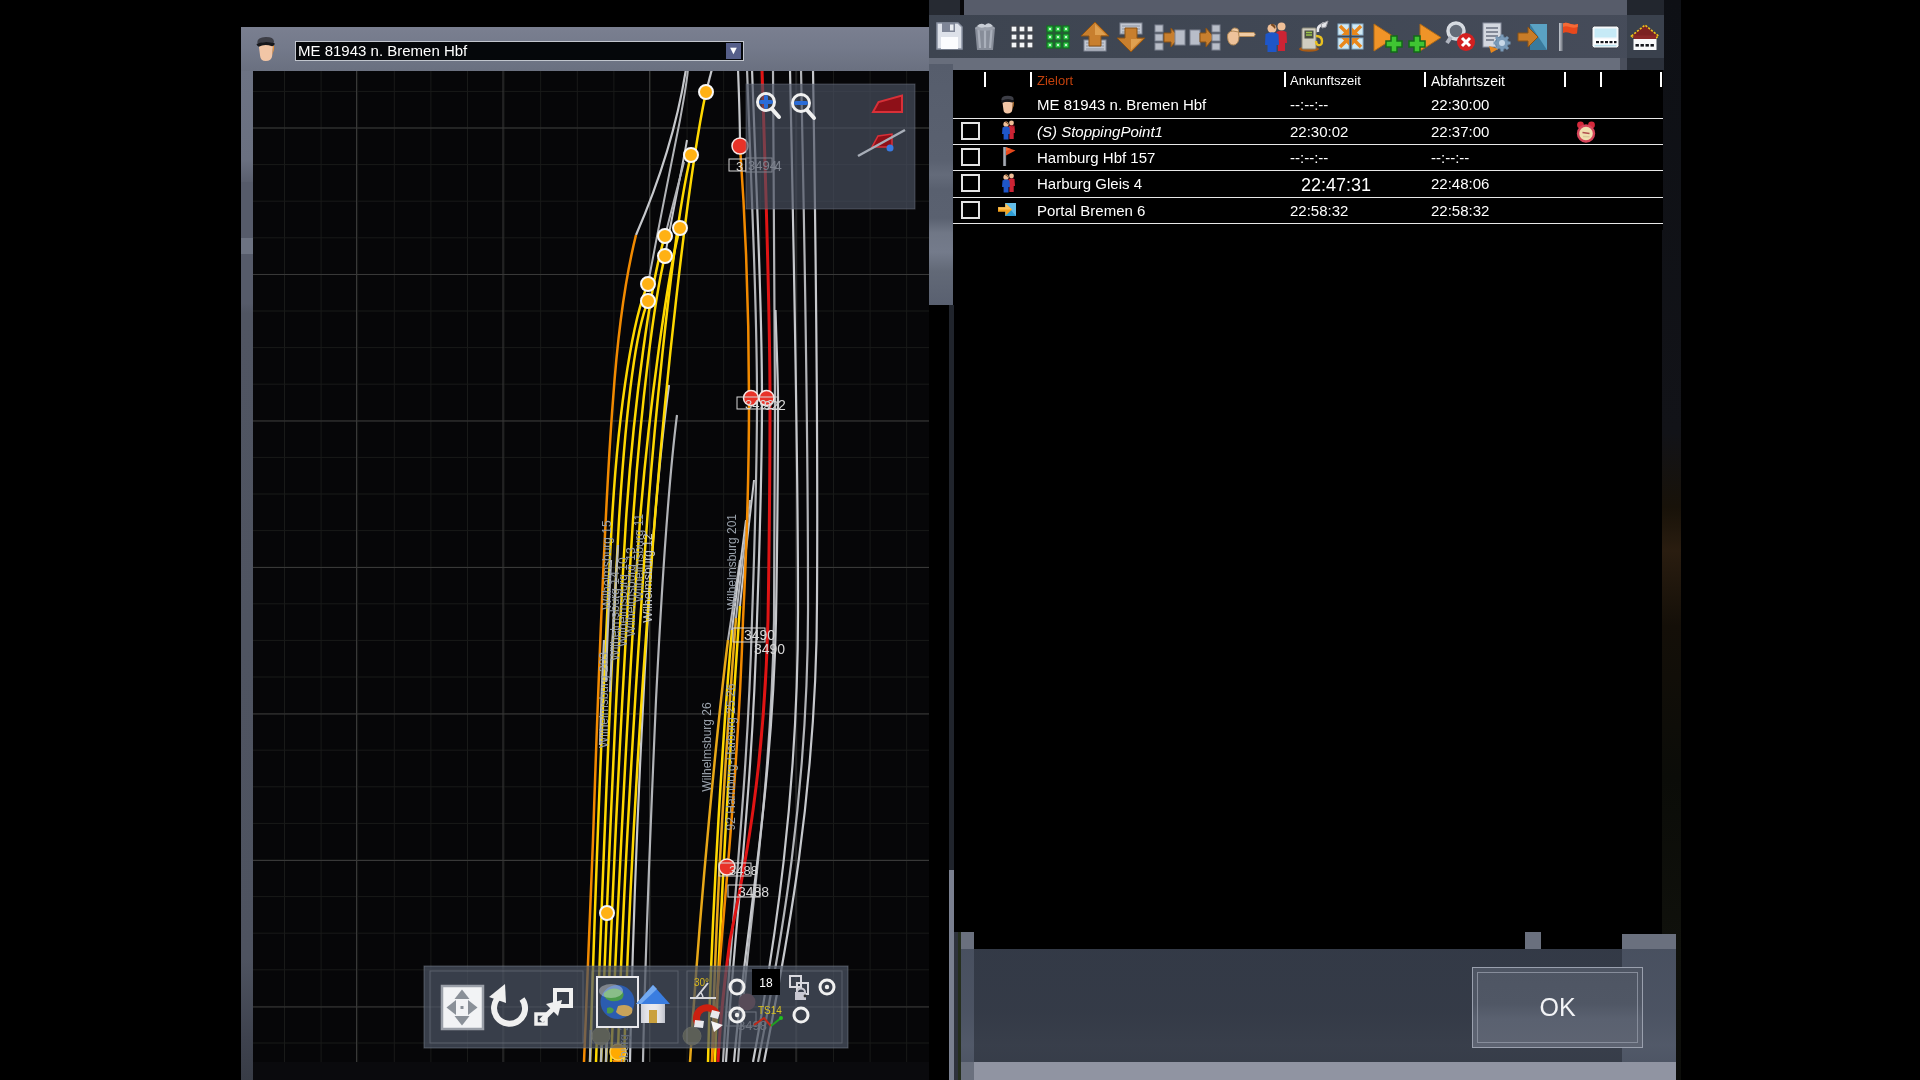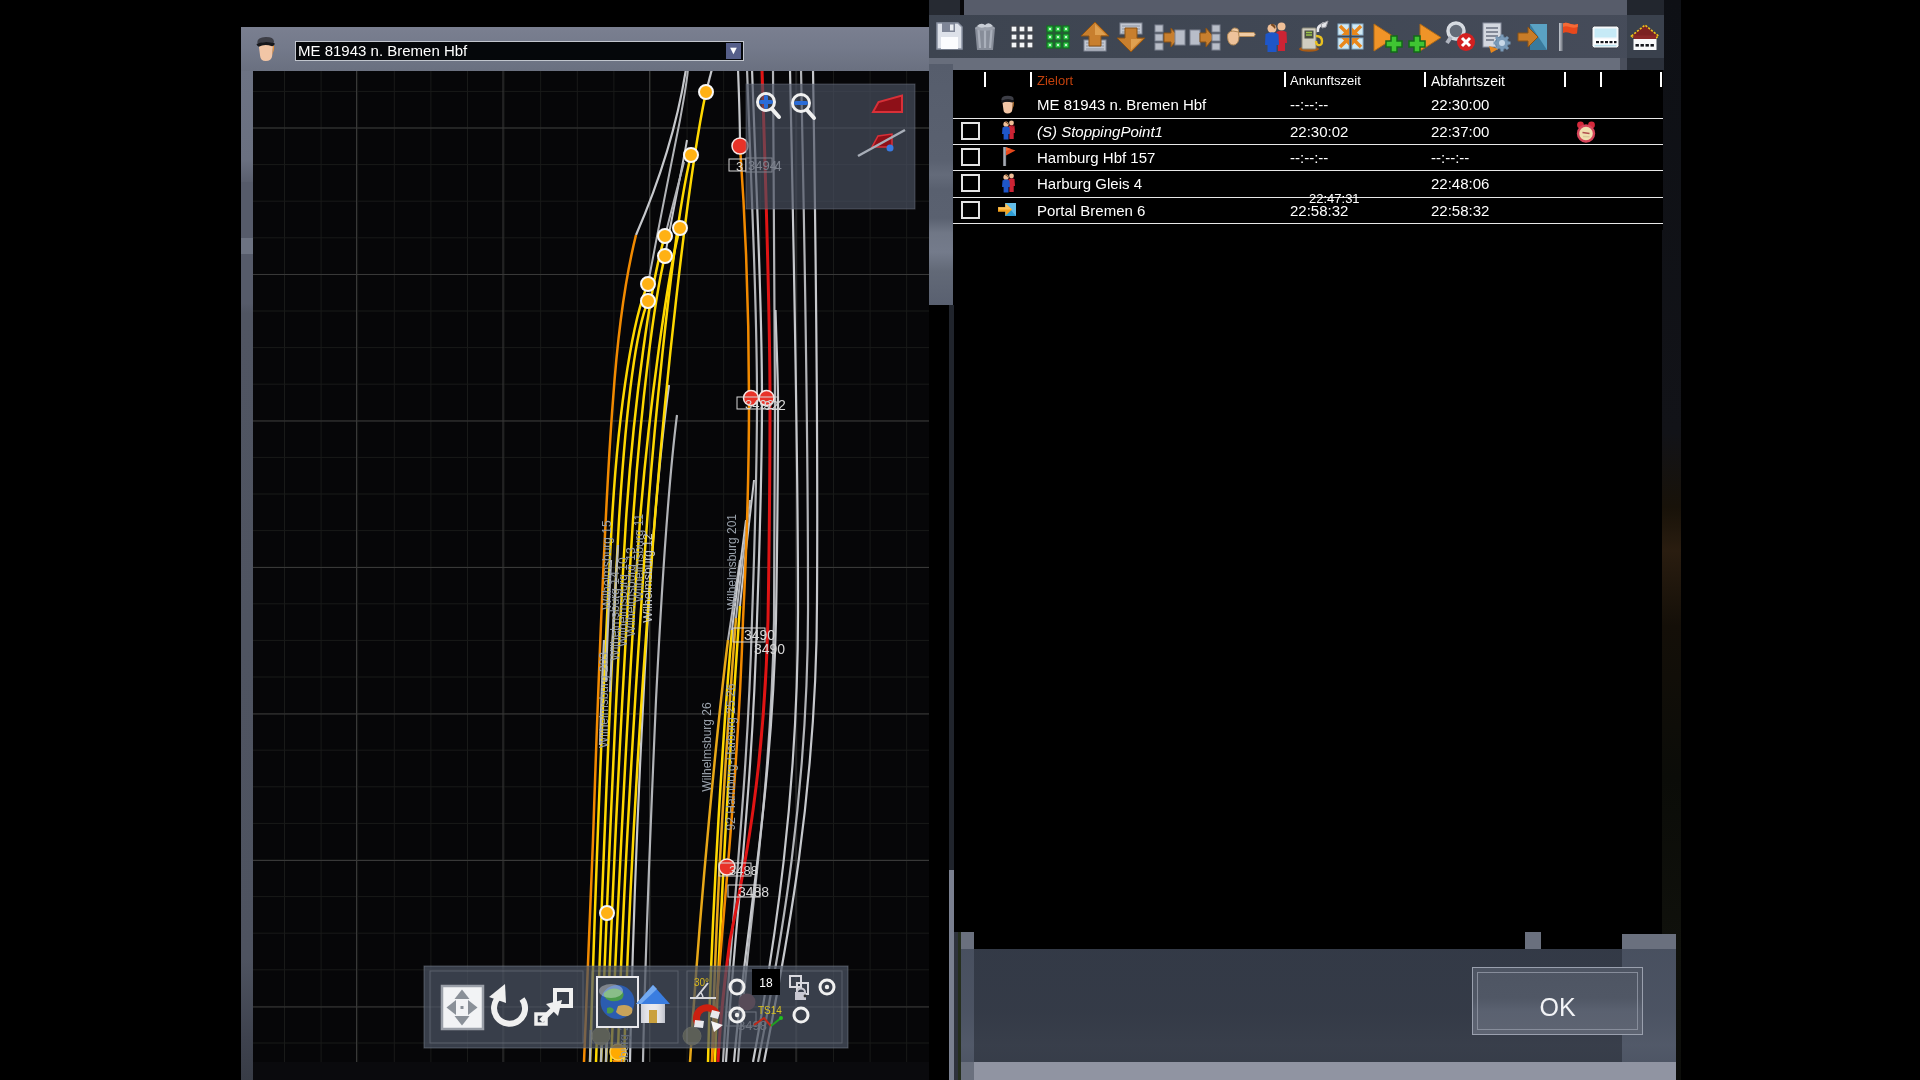--- a/index.html
+++ b/index.html
@@ -547,21 +547,21 @@
   <div class="abs" style="left:84px;top:26px;font-size:15px;">ME 81943 n. Bremen Hbf</div>
   <div class="abs" style="left:337px;top:26px;font-size:15px;">--:--:--</div>
   <div class="abs" style="left:478px;top:26px;font-size:15px;text-align:right;">22:30:00</div>
   <div class="abs" style="left:84px;top:53px;font-size:15px;font-style:italic;">(S) StoppingPoint1</div>
   <div class="abs" style="left:337px;top:53px;font-size:15px;">22:30:02</div>
   <div class="abs" style="left:478px;top:53px;font-size:15px;">22:37:00</div>
   <div class="abs" style="left:84px;top:79px;font-size:15px;">Hamburg Hbf 157</div>
   <div class="abs" style="left:337px;top:79px;font-size:15px;">--:--:--</div>
   <div class="abs" style="left:478px;top:79px;font-size:15px;">--:--:--</div>
   <div class="abs" style="left:84px;top:105px;font-size:15px;">Harburg Gleis 4</div>
-  <div class="abs" style="left:356px;top:105px;font-size:13px;margin-top:16px;">22:47:31</div>
+  <div class="abs" style="left:348px;top:105px;font-size:18px;">22:47:31</div>
   <div class="abs" style="left:478px;top:105px;font-size:15px;">22:48:06</div>
   <div class="abs" style="left:84px;top:132px;font-size:15px;">Portal Bremen 6</div>
   <div class="abs" style="left:337px;top:132px;font-size:15px;">22:58:32</div>
   <div class="abs" style="left:478px;top:132px;font-size:15px;">22:58:32</div>
 
   <div class="abs" style="left:46px;top:21px;">
     <svg width="17" height="25" viewBox="0 0 16 24">
       <path d="M3.2,11 Q3,9.4 5,9.8 Q9,10.6 12,10 Q13.2,9.9 13.1,11.5 L12.6,18 Q12.2,21.6 8,21.6 Q4.4,21.6 4.1,18 Z" fill="#f2c6a6"></path>
       <path d="M11,10.2 Q13.2,9.8 13.2,12 L12.6,17.5 Q14.3,14 14,10.8 Q13.4,9.4 11,10.2 Z" fill="#e8923a"></path>
       <path d="M2.1,8.3 Q2.2,4.8 8,4.6 Q13.7,4.5 13.9,7.7 Q14,8.7 13.3,9.1 Q8,7 2.9,9.5 Q2.2,9 2.1,8.3 Z" fill="#3d3e46"></path>
@@ -616,16 +616,16 @@
       <path d="M8 16.5 L14.5 16.8" stroke="#d8c898" stroke-width="1.4" fill="none"></path>
     </svg>
   </div>
 </div>
 
 <div class="abs" style="left:961px;top:932px;width:13px;height:148px;background:#6a707e;"></div>
 <div class="abs" style="left:1525px;top:932px;width:16px;height:17px;background:#6a707e;"></div>
 <div class="abs" style="left:1622px;top:934px;width:54px;height:146px;background:#6a707e;"></div>
 <div class="abs" style="left:974px;top:1062px;width:702px;height:18px;background:#9094a2;"></div>
 <div class="abs" style="left:961px;top:949px;width:715px;height:113px;background:linear-gradient(180deg,rgba(64,72,88,0.80) 0%,rgba(67,75,91,0.78) 55%,rgba(74,82,98,0.76) 85%,rgba(70,78,94,0.78) 100%);"></div>
-<div class="abs" style="left:1472px;top:967px;width:171px;height:68px;background:linear-gradient(180deg,#4e5563 0%,#505765 45%,#5a6170 65%,#5e6472 100%);border:1px solid #9aa0ae;box-sizing:border-box;">
+<div class="abs" style="left:1472px;top:967px;width:171px;height:81px;background:linear-gradient(180deg,#4e5563 0%,#505765 45%,#5a6170 65%,#5e6472 100%);border:1px solid #9aa0ae;box-sizing:border-box;">
   <div class="abs" style="left:4px;top:4px;right:4px;bottom:4px;border:1px solid #878d9b;"></div>
   <div class="abs" style="width:100%;text-align:center;top:25px;color:#f2f3f6;font-size:25px;">OK</div>
 </div>
 
 </body></html>

